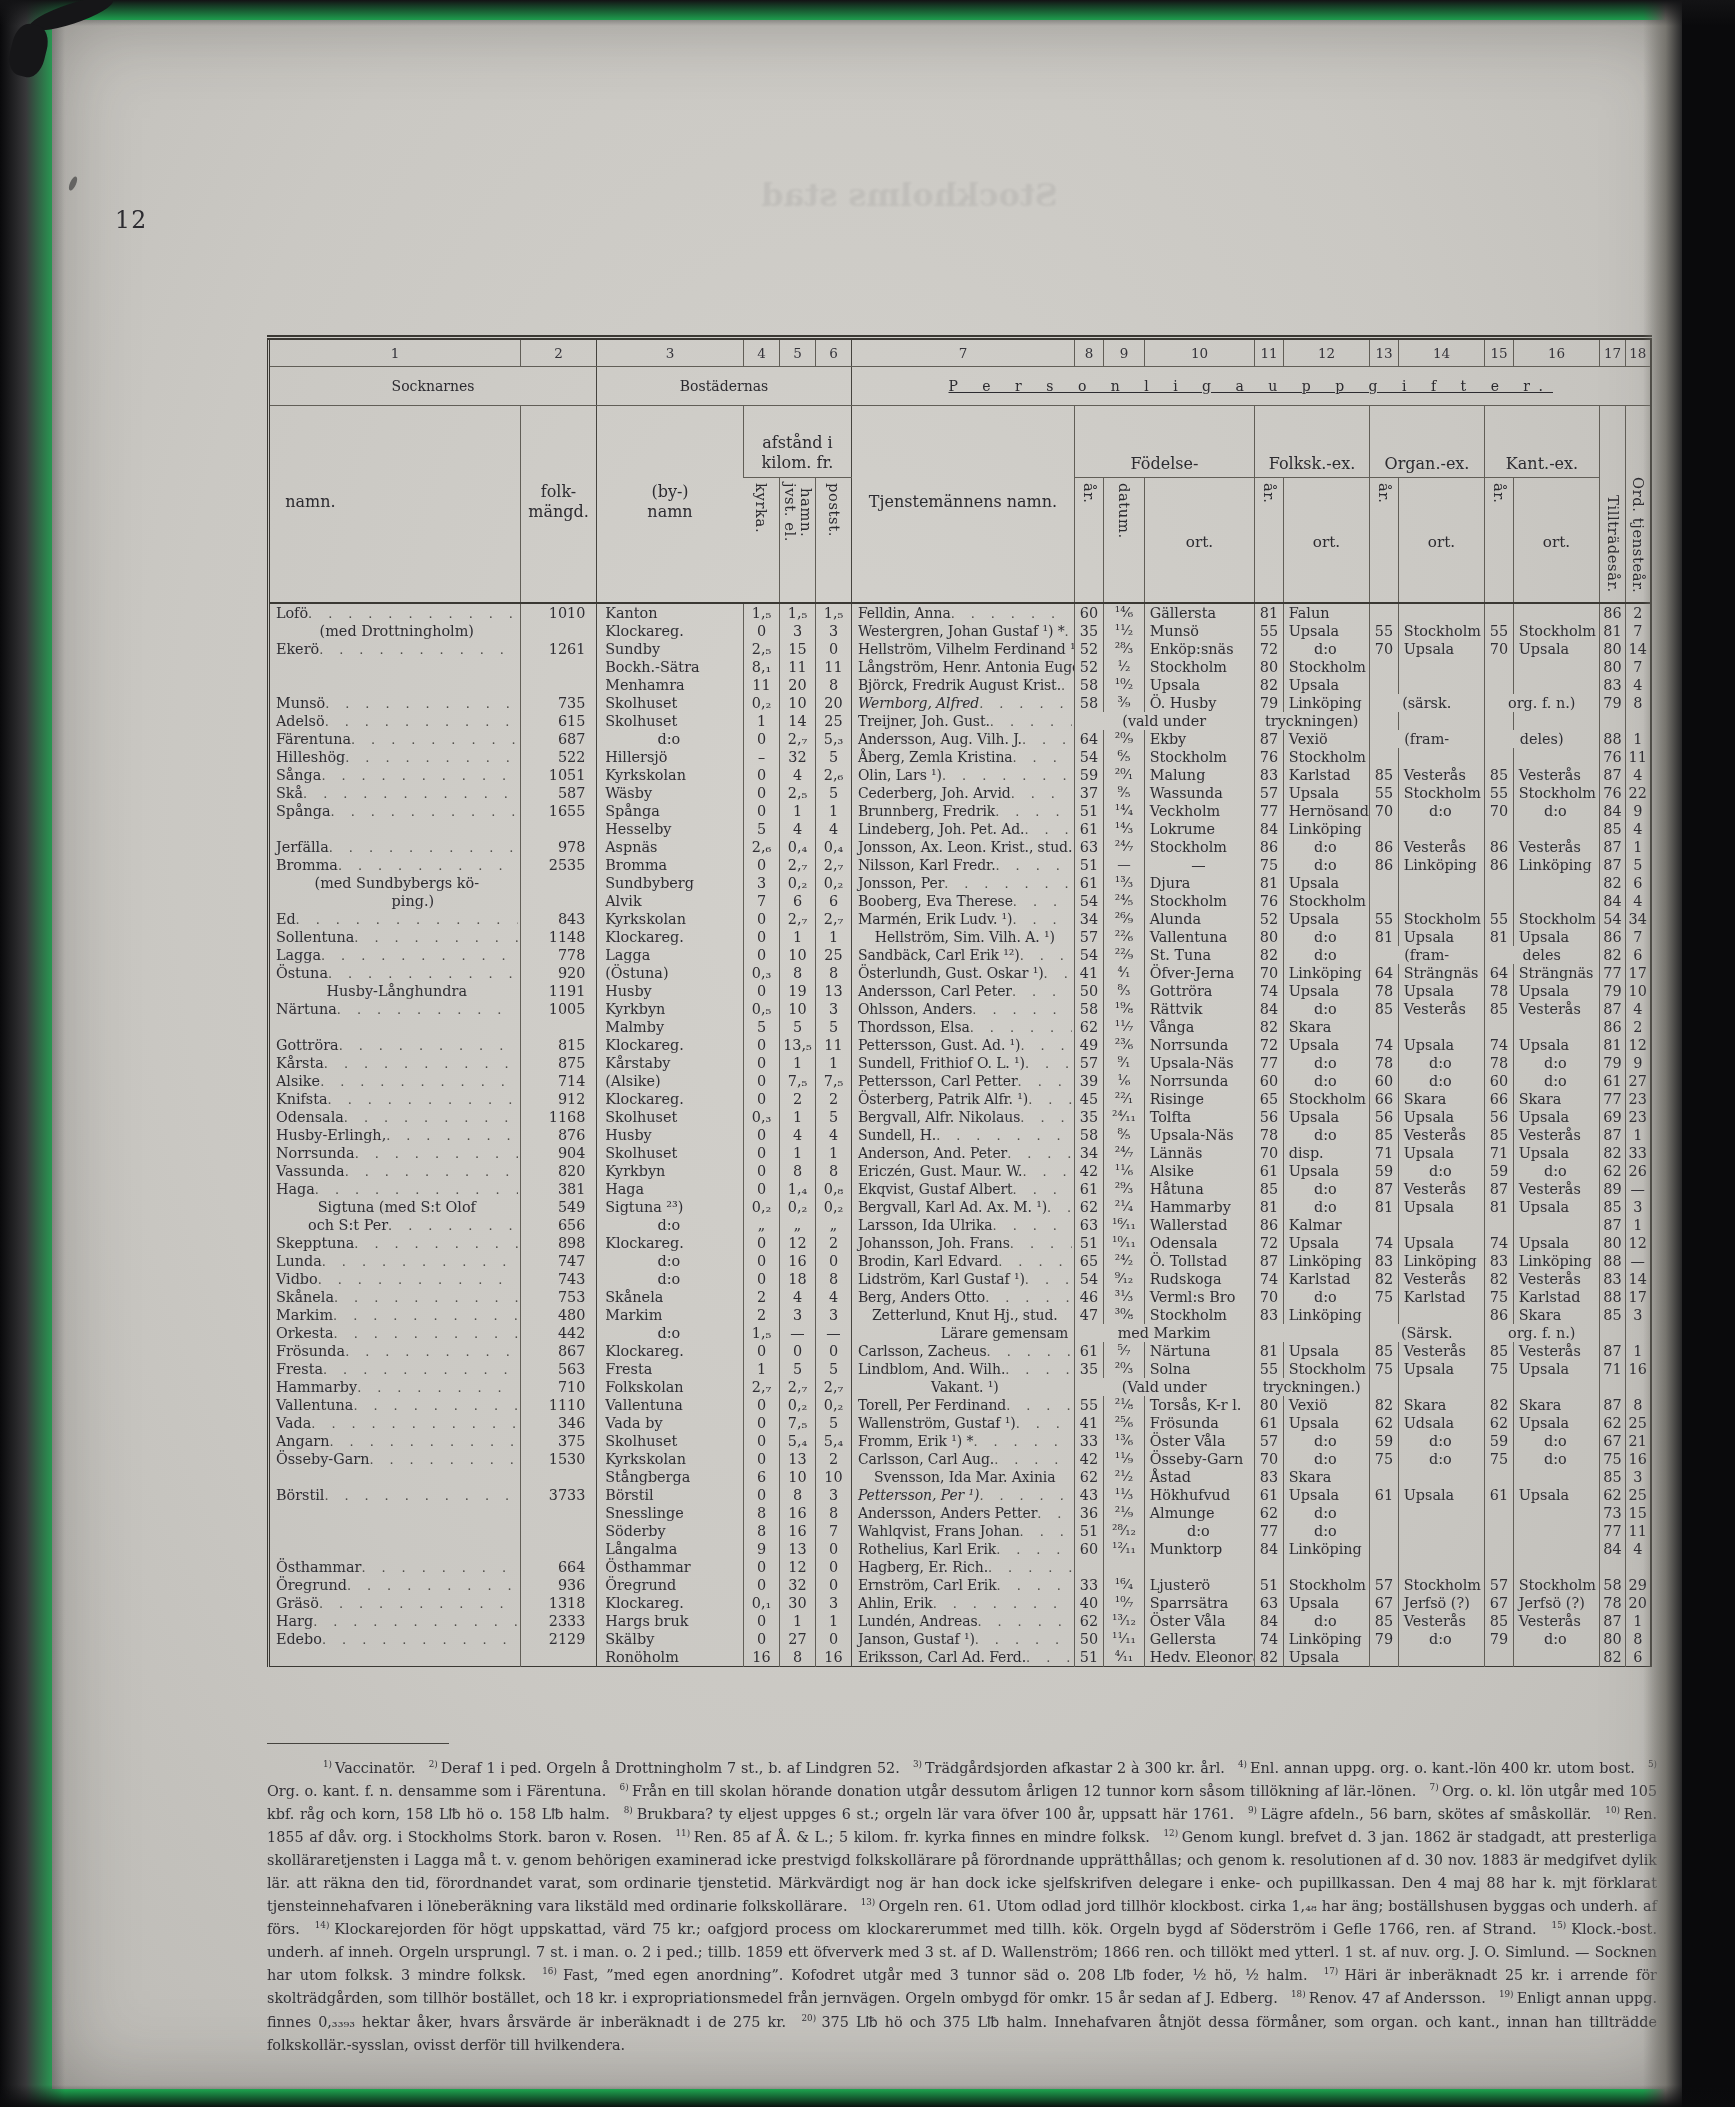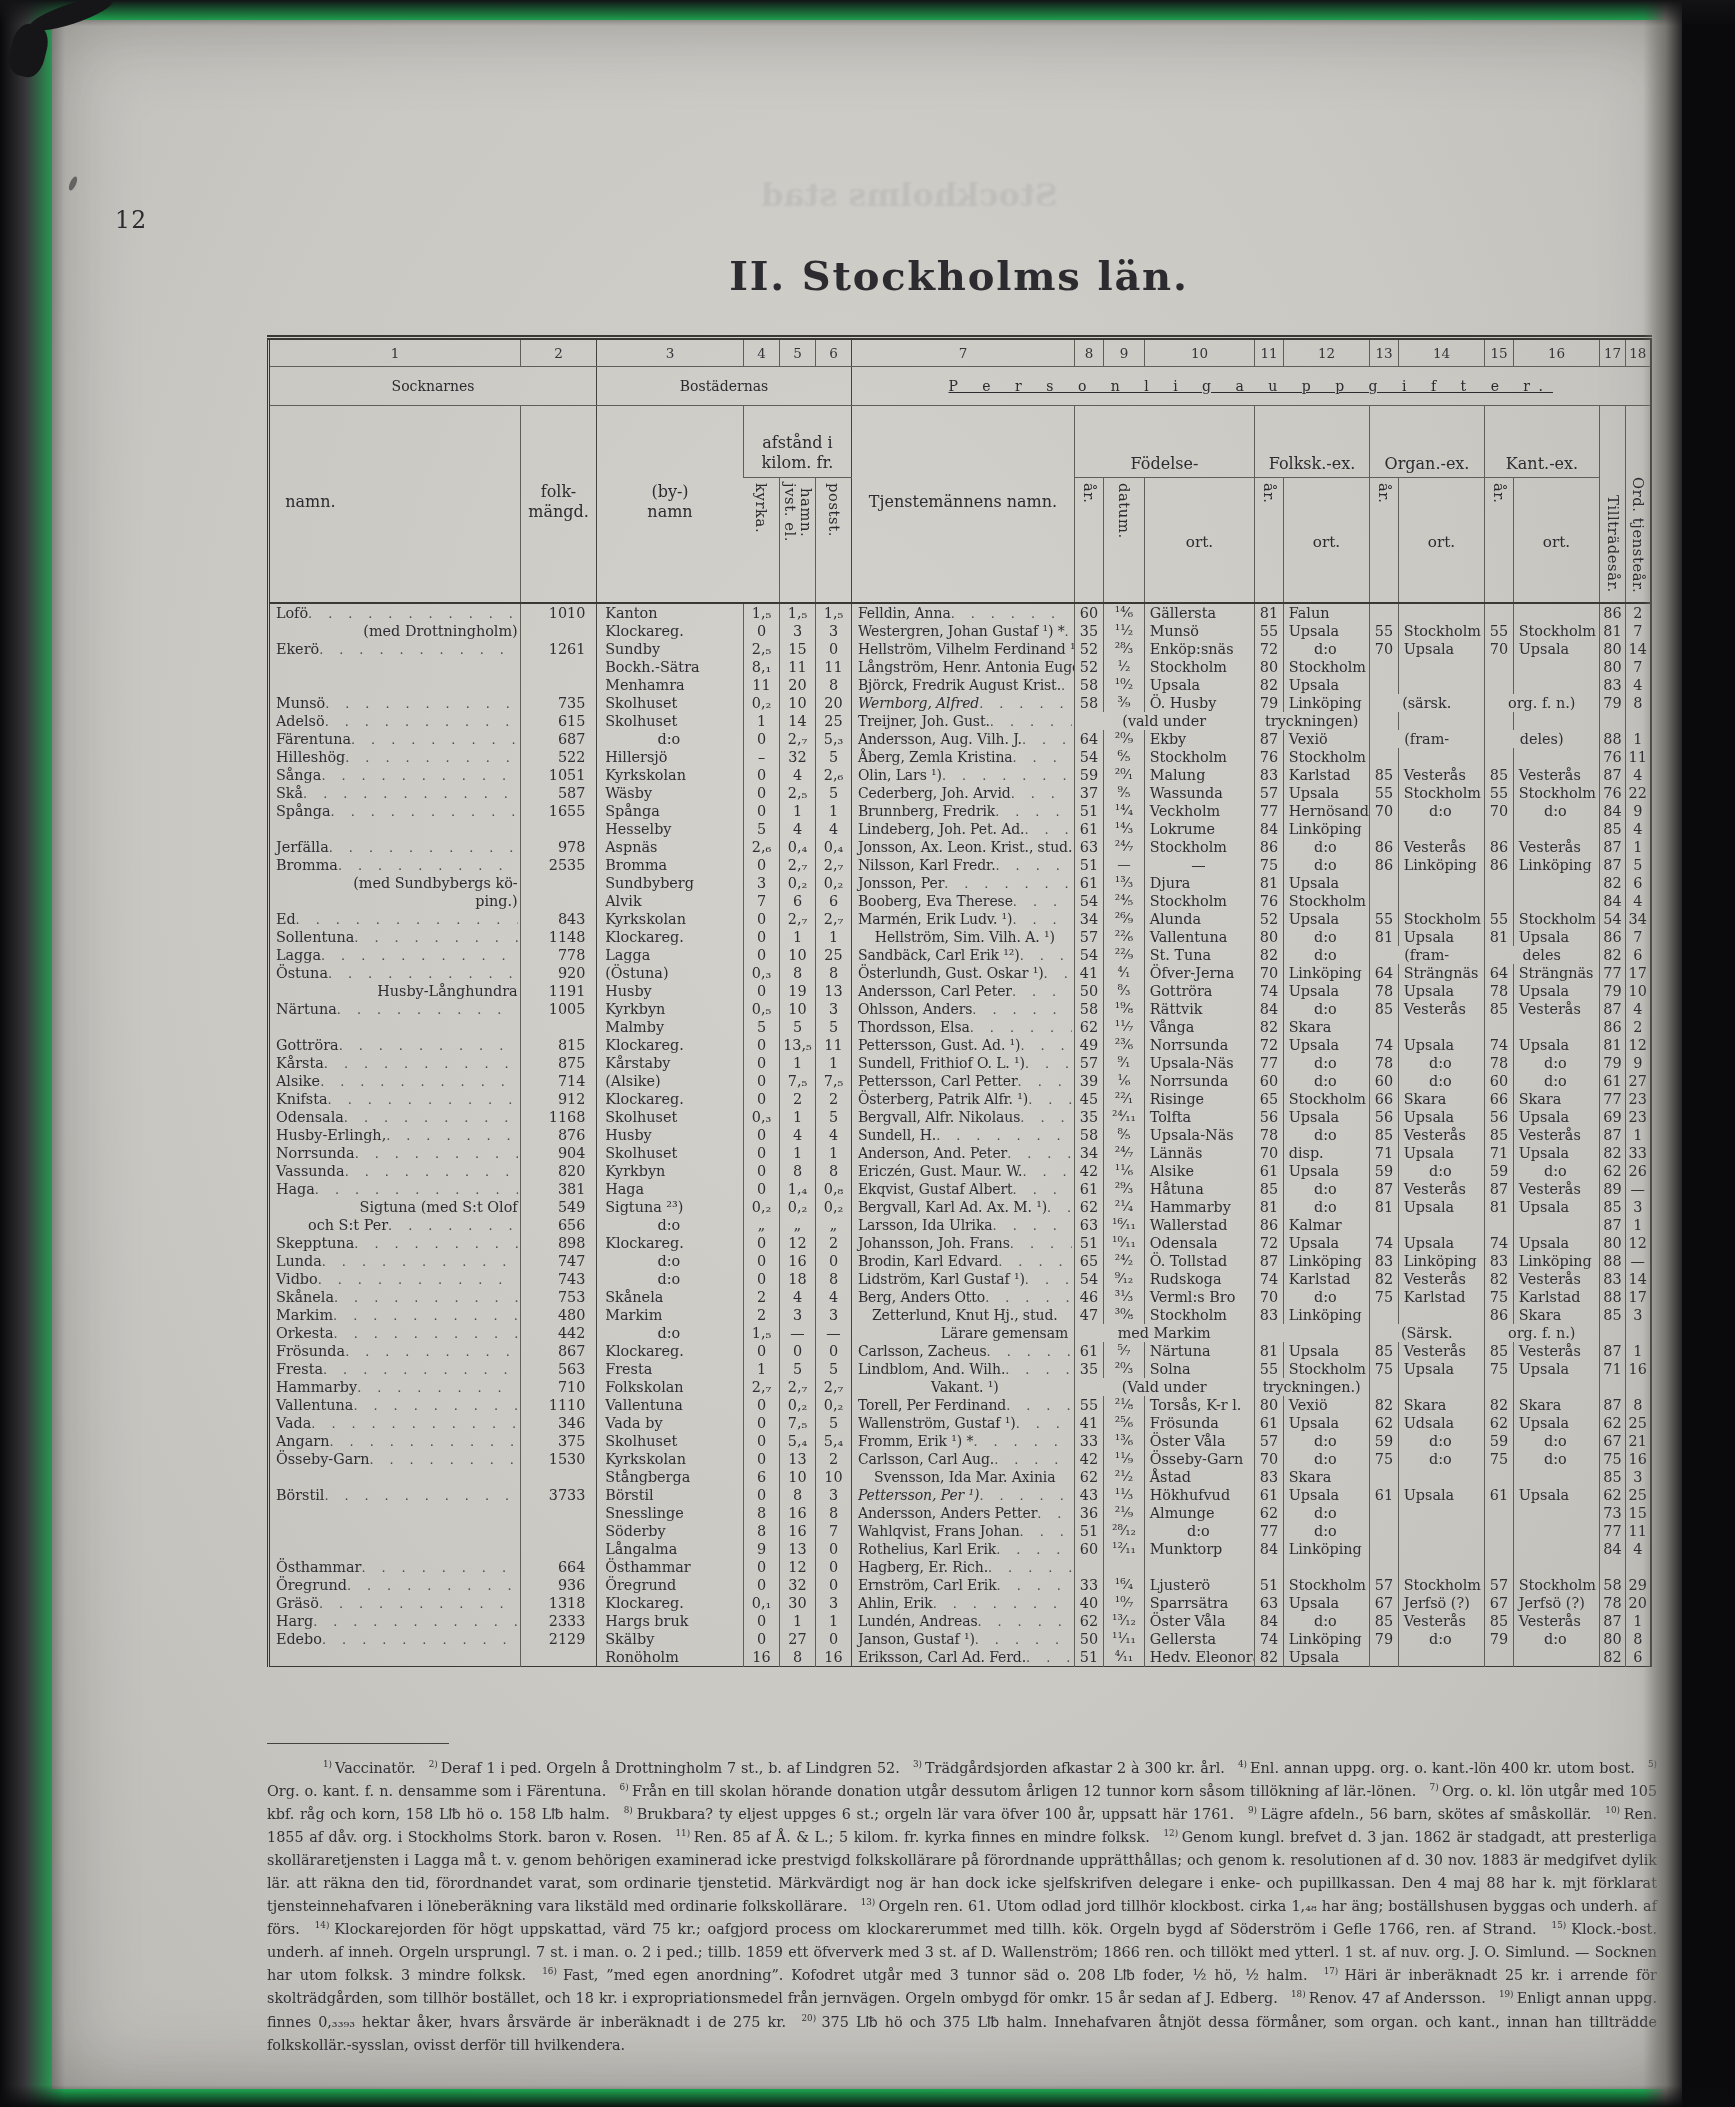--- a/index.html
+++ b/index.html
@@ -41,21 +41,21 @@
   tr.sub1 th.vm,tr.sub2 th{vertical-align:middle;}
   tr.sub2 th{height:118px;font-size:15.2px;text-align:center;vertical-align:top;padding-top:4.7px;}
   .pre{white-space:pre-line;line-height:1.25;}
   .h-namn{text-align:left !important;padding-left:15.2px;vertical-align:middle !important;}
   th.vert{vertical-align:top;padding-top:5.9px;text-align:center;}
   th.vert span{writing-mode:vertical-lr;white-space:pre-line;line-height:1.12;font-size:14.7px;letter-spacing:0.6px;display:inline-block;max-height:194px;}
   tr.sub1 th.vert{padding-top:8.2px;}
   thead tr:last-child th, thead th[rowspan="2"]{border-bottom:2.3px solid #3a3833;}
 
   tbody td{height:18px;font-size:14.4px;line-height:1;padding:0 2.3px;vertical-align:middle;color:#2e2d33;}
-  td.socken{text-align:right;padding-left:5.9px;margin-top:27px;}
+  td.socken{text-align:center;padding-left:5.9px;margin-top:27px;}
   td.num{text-align:right;padding-right:10.6px;}
   td.by{text-align:left;padding-left:8.2px;}
   td.dist{text-align:center;}
   td.namn{text-align:center;padding-left:5.9px;font-size:14px;letter-spacing:-0.1px;}
   td.yr{text-align:center;padding:0 0.6px;}
   td.dat{text-align:center;font-size:13.5px;padding:0 0.6px;}
   td.ort{text-align:left;padding-left:4.7px;}
   td.till,td.tjen{text-align:center;padding:0 0.6px;}
   td.c{text-align:center !important;padding-left:0 !important;}
   td.r{text-align:right !important;padding-right:5.9px;}
@@ -73,21 +73,20 @@
   .fn{margin-right:8.2px;}
 </style>
 </head>
 <body>
 
 <div class="scan">
   <div class="paper"></div>
 
   <div class="ghost">Stockholms stad</div>
   <div class="pagenum">12</div>
-  <div class="title">II. Stockholms län.</div>
 
   <div class="tablewrap">
     <table>
       <colgroup>
         <col style="width:252px">
           <col style="width:76px">
           <col style="width:147px">
         <col style="width:36px">
           <col style="width:36px">
           <col style="width:36px">

